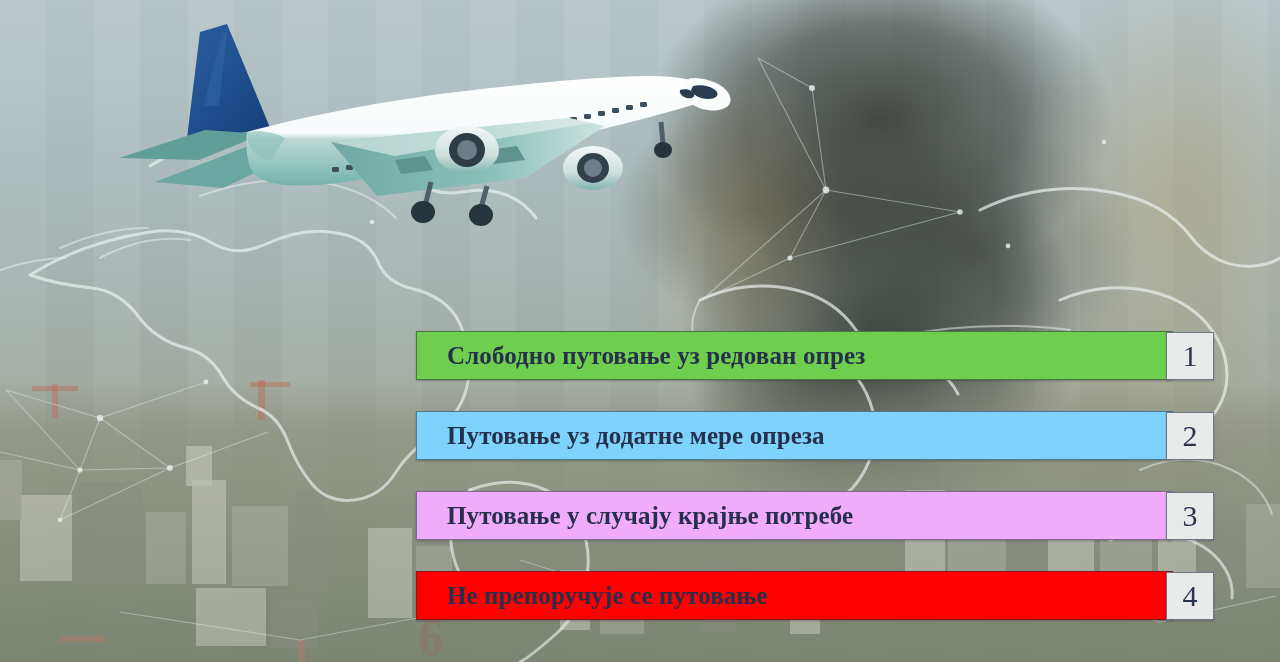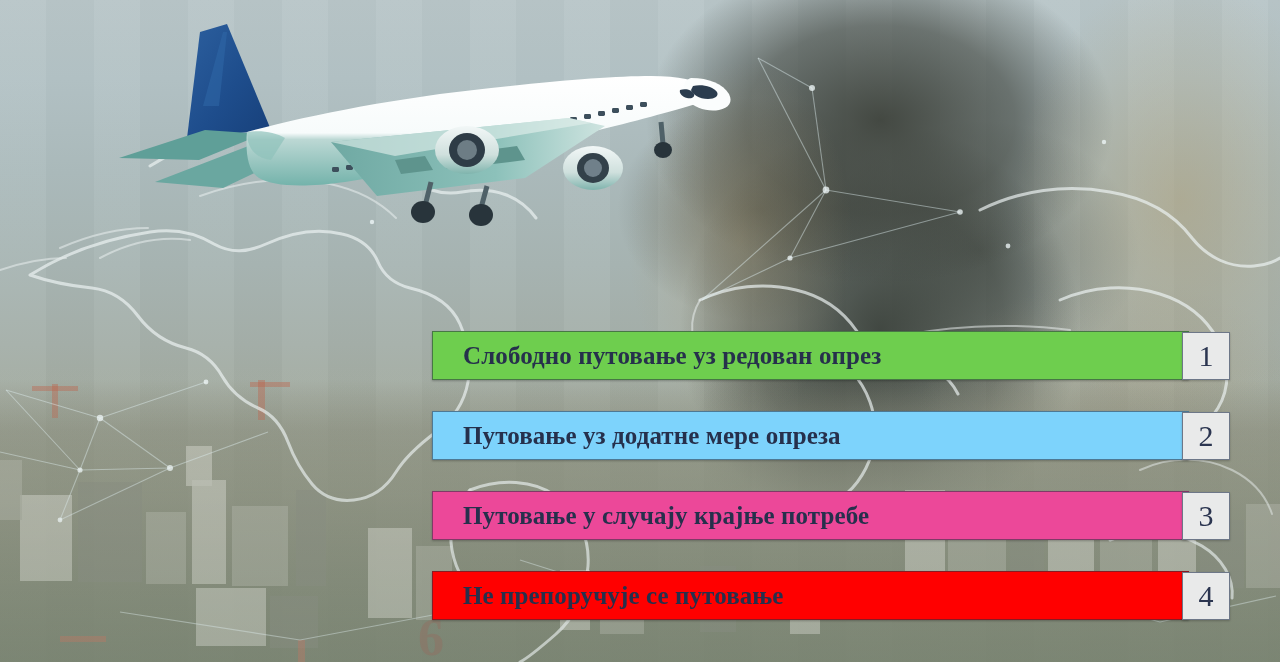--- a/index.html
+++ b/index.html
@@ -100,21 +100,21 @@
     position:absolute; left:418px; top:612px;
     font-family:"Liberation Serif", serif;
     font-size:52px; font-weight:700;
     color:rgba(150,105,92,0.38);
     letter-spacing:0;
     line-height:1;
     user-select:none;
   }
 
   
-  .legend { position:absolute; left:432px; top:331px; width:800px; }
+  .legend { position:absolute; left:416px; top:331px; width:800px; }
   .level-row { position:relative; height:49px; margin-bottom:31px; }
   .level-row:last-child { margin-bottom:0; }
 
   .level-bar {
     position:absolute; left:0; top:0;
     width:757px; height:49px;
     border:1px solid rgba(40,48,62,.55);
     display:flex; align-items:center;
     box-shadow:0 1px 2px rgba(0,0,0,.25);
   }
@@ -401,21 +401,21 @@
     </div>
 
     <div class="level-row">
       <div class="level-bar" style="background:#7dd3fc;">
         <span class="level-label">Путовање уз додатне мере опреза</span>
       </div>
       <div class="level-num">2</div>
     </div>
 
     <div class="level-row">
-      <div class="level-bar" style="background:#ec4899;">
+      <div class="level-bar" style="background:#f0abfc;">
         <span class="level-label">Путовање у случају крајње потребе</span>
       </div>
       <div class="level-num">3</div>
     </div>
 
     <div class="level-row">
       <div class="level-bar" style="background:#FF0000;">
         <span class="level-label">Не препоручује се путовање</span>
       </div>
       <div class="level-num">4</div>

